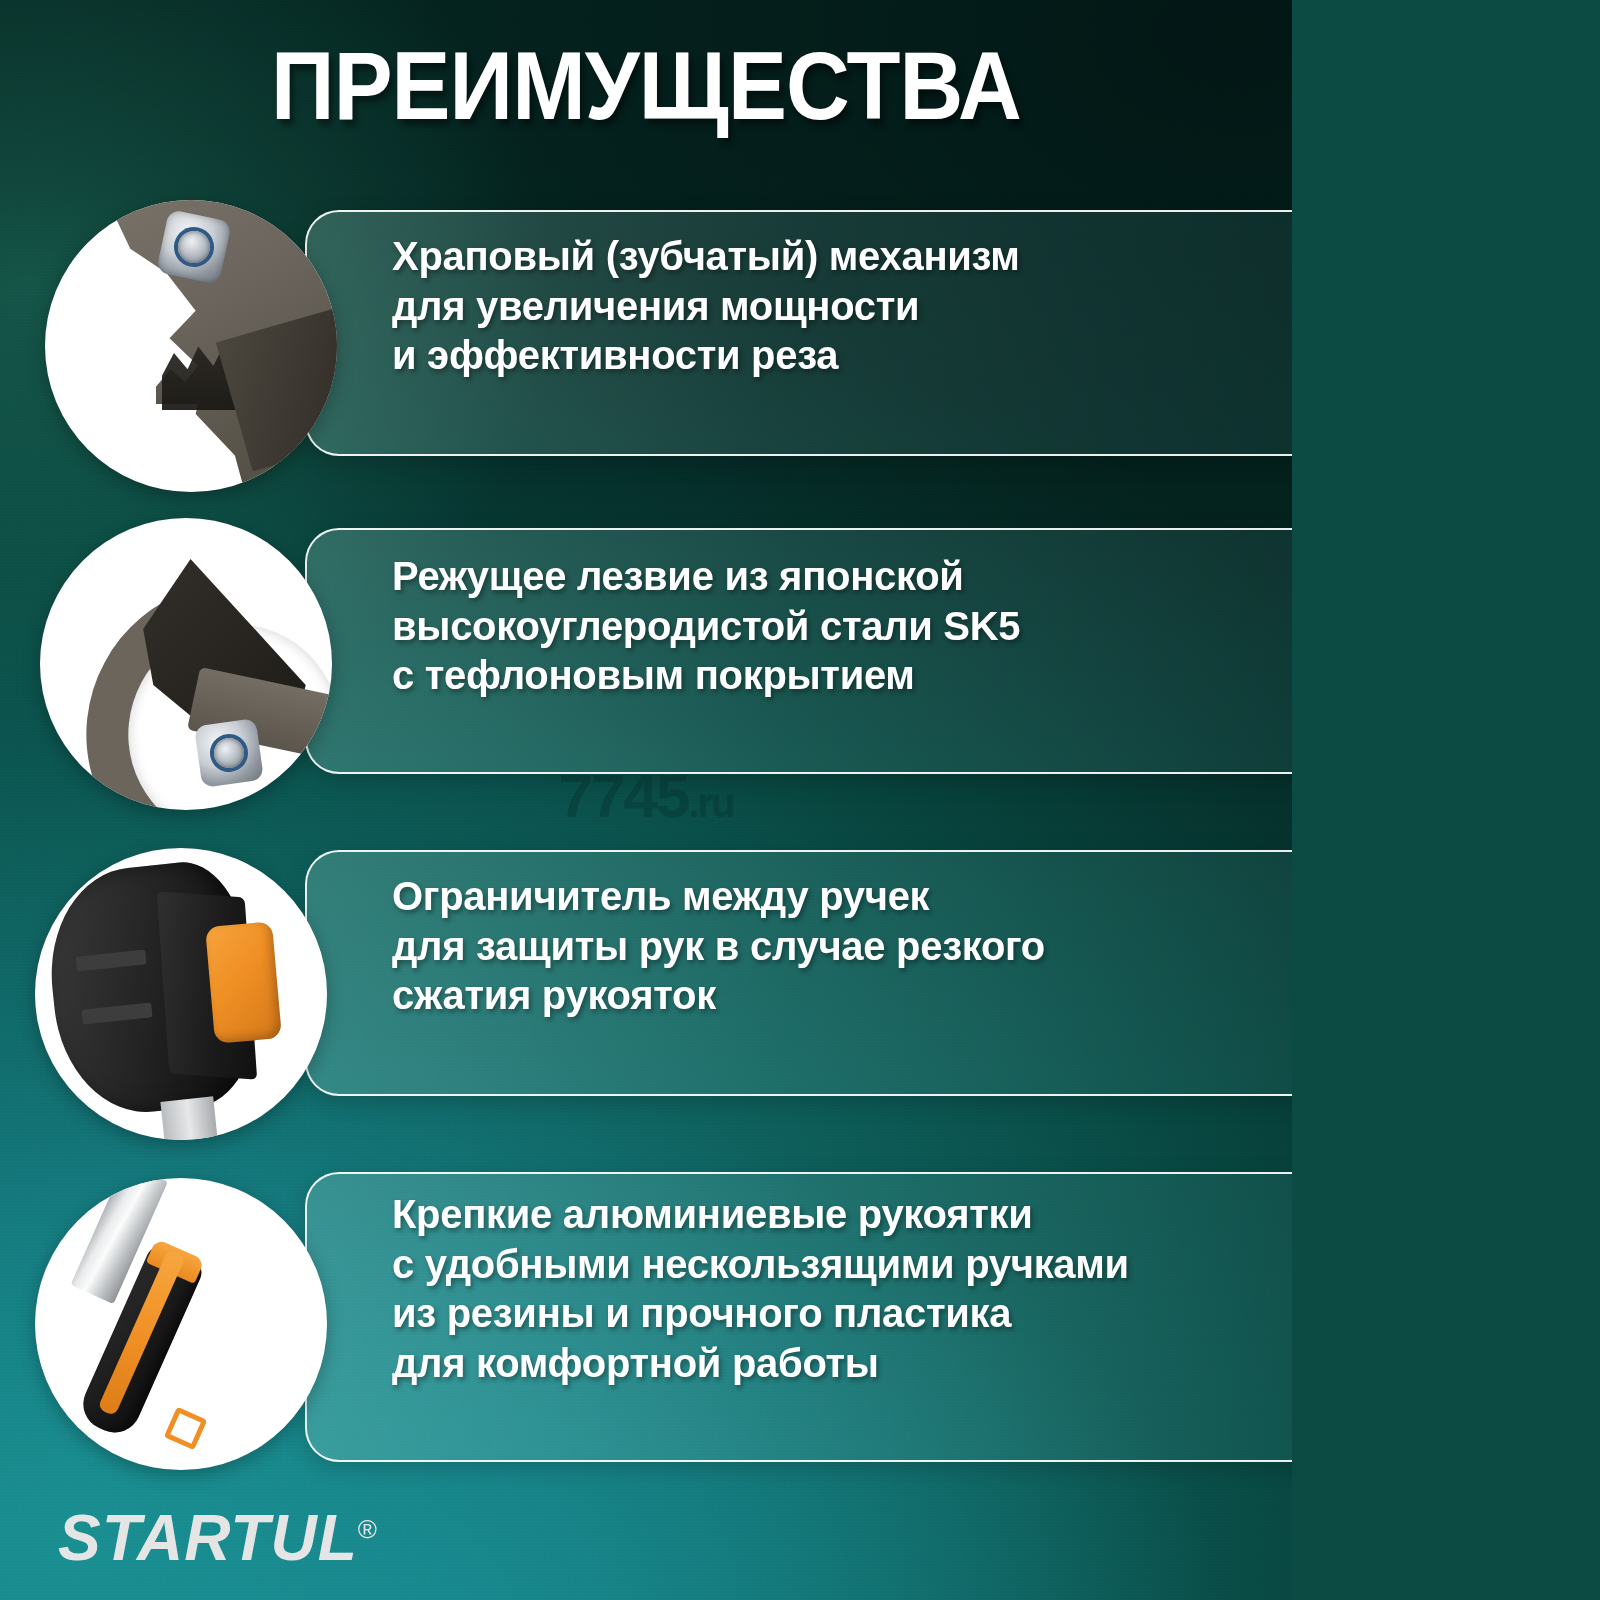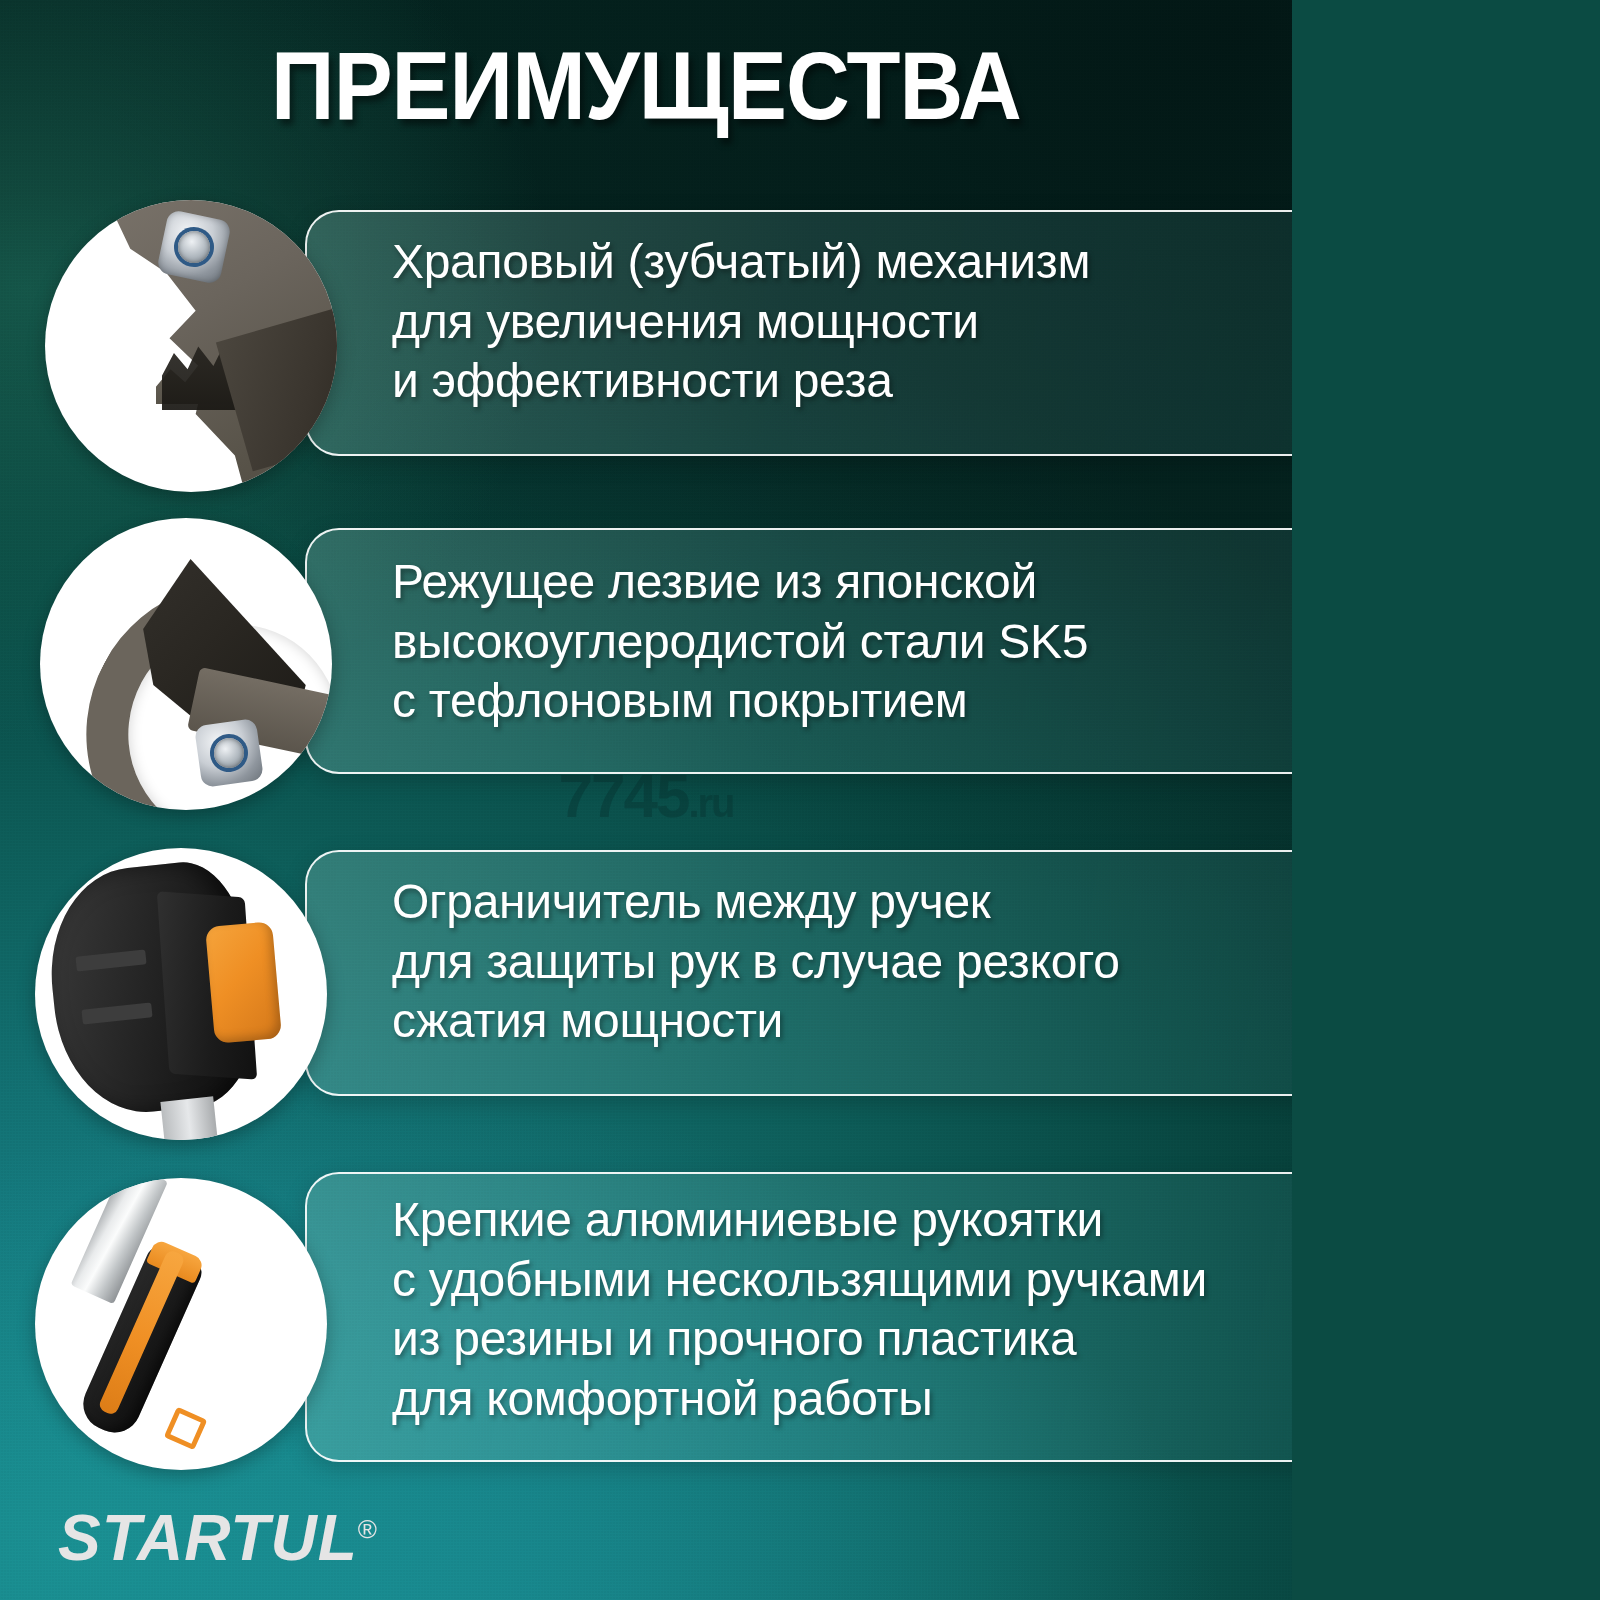--- a/index.html
+++ b/index.html
@@ -64,22 +64,22 @@
     position:absolute;
     border:2px solid rgba(255,255,255,.92);
     border-radius:34px;
     background:linear-gradient(100deg, rgba(160,220,210,.26) 0%, rgba(120,200,195,.17) 40%, rgba(60,160,160,.10) 100%);
     box-shadow:0 6px 22px rgba(0,0,0,.18);
     box-sizing:border-box;
   }
   .card-text{
     position:absolute;
     color:#ffffff;
-    font-weight:normal;
-    font-size:48px;
+    font-weight:bold;
+    font-size:40px;
     line-height:1.24;
     letter-spacing:-.3px;
     text-shadow:2px 3px 5px rgba(0,0,0,.38);
     white-space:pre-line;
   }
 
   
   .photo{
     position:absolute;width:292px;height:292px;border-radius:50%;
     background:#ffffff;overflow:hidden;
@@ -273,21 +273,21 @@
       <div class="anvil"></div>
       <div class="blk"></div>
       <div class="arm"></div>
       <div class="nut"></div>
     </div>
   </div>
 
   <div class="card" style="left:305px;top:850px;width:1222px;height:246px;"></div>
   <div class="card-text" style="left:392px;top:872px;width:1100px;">Ограничитель между ручек
 для защиты рук в случае резкого
-сжатия мощности</div>
+сжатия рукояток</div>
   <div class="photo p3" style="left:35px;top:848px;">
     <div class="inner">
       <div class="body"></div>
       <div class="groove"></div>
       <div class="groove g2"></div>
       <div class="block"></div>
       <div class="btn"></div>
       <div class="tube"></div>
     </div>
   </div>

